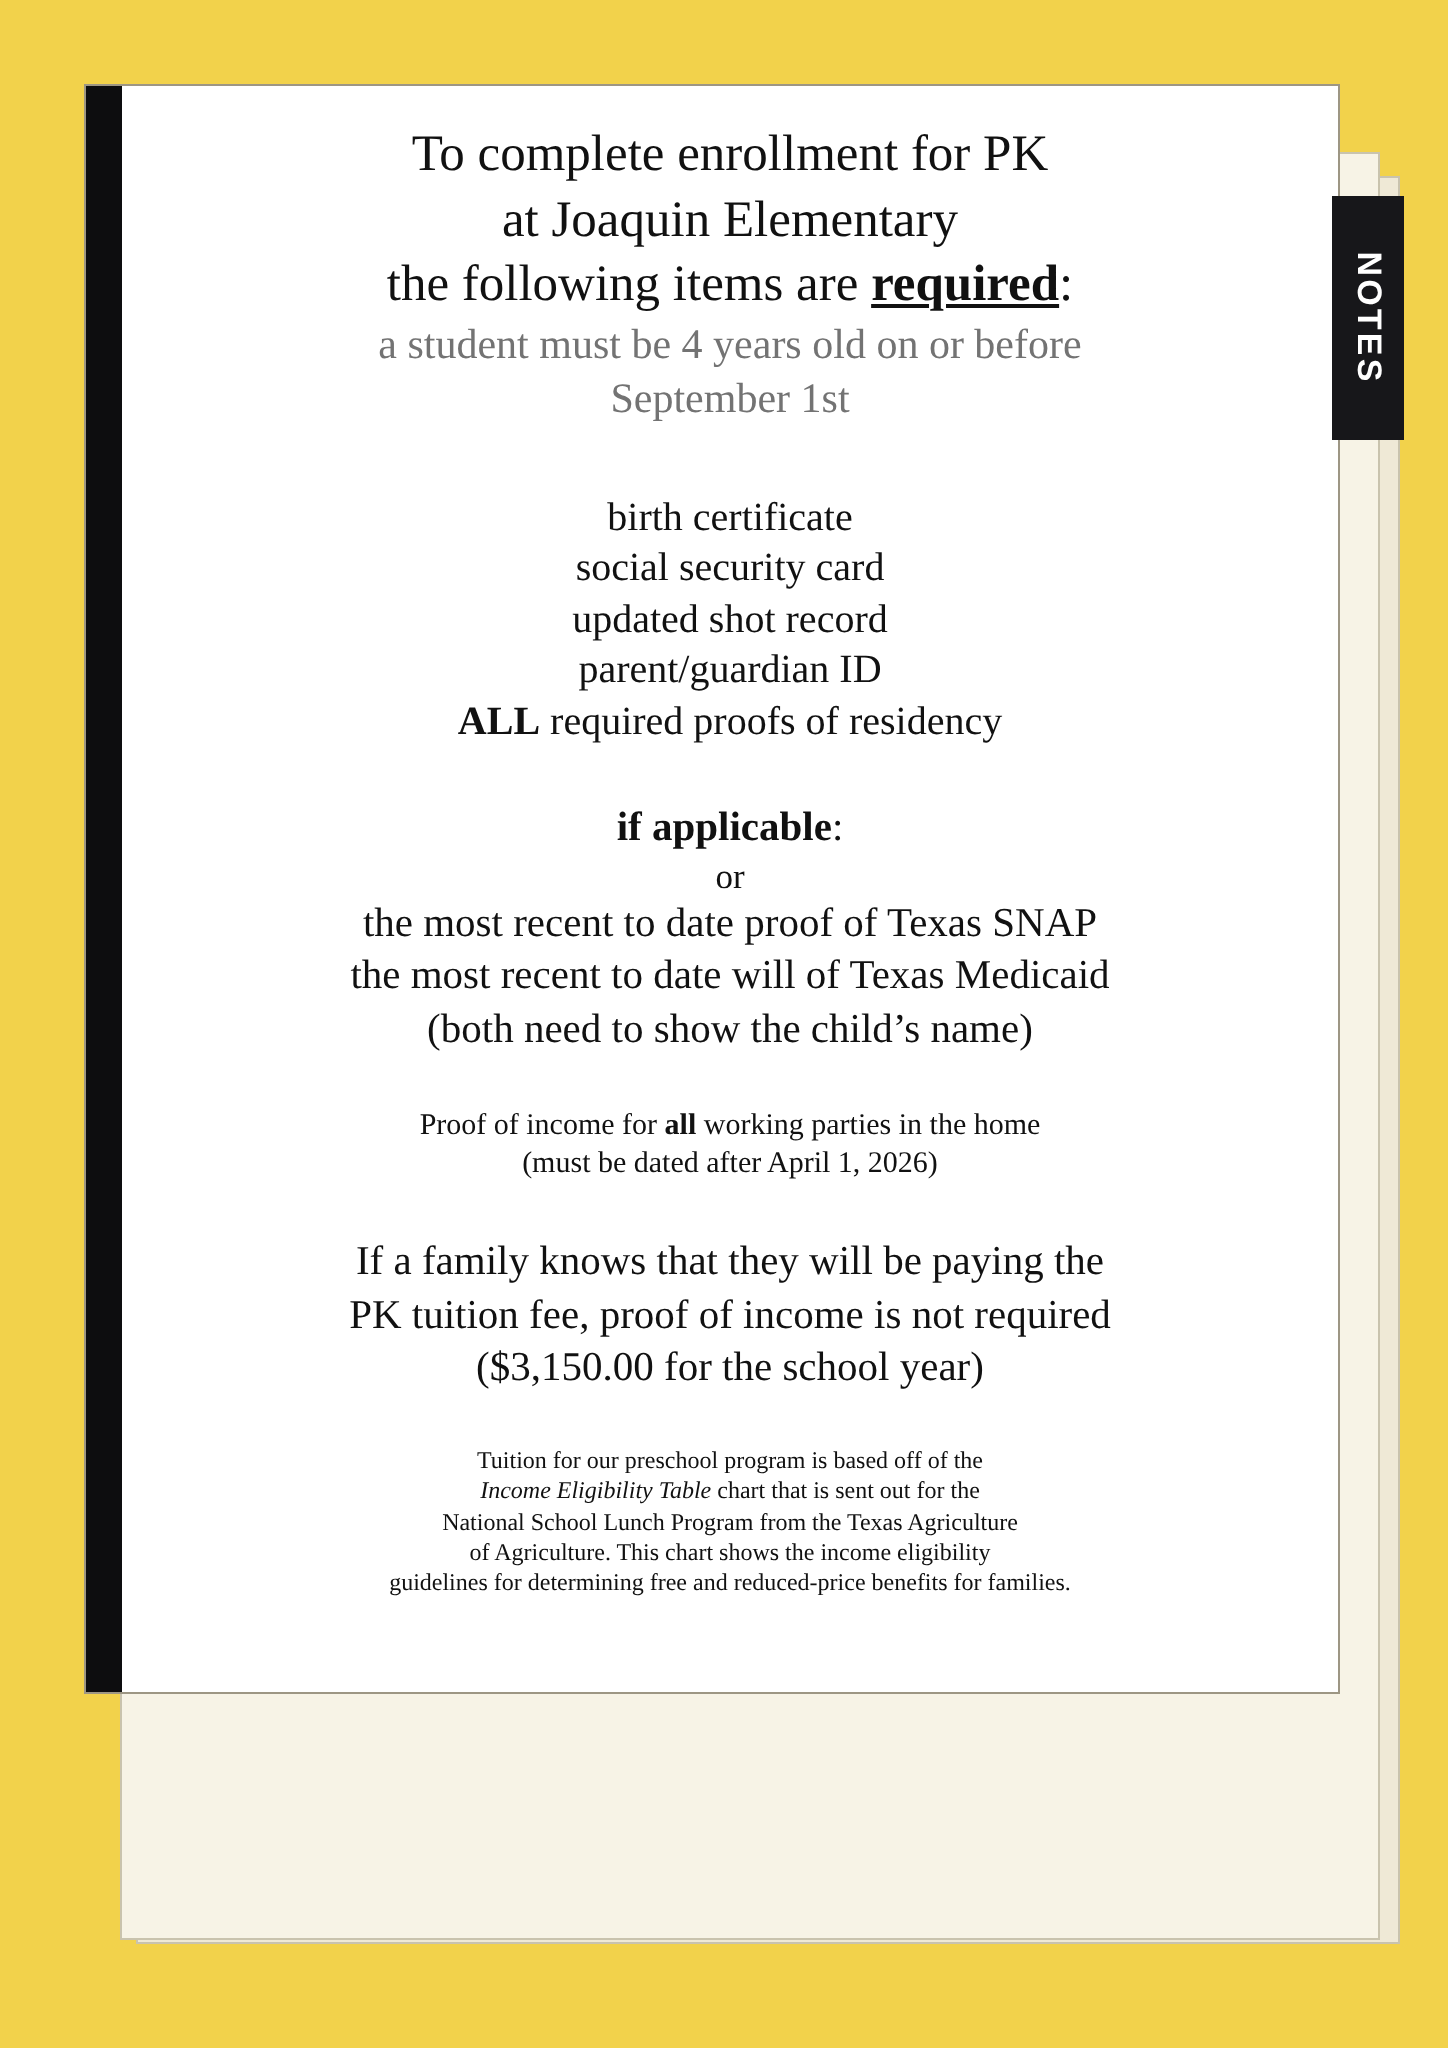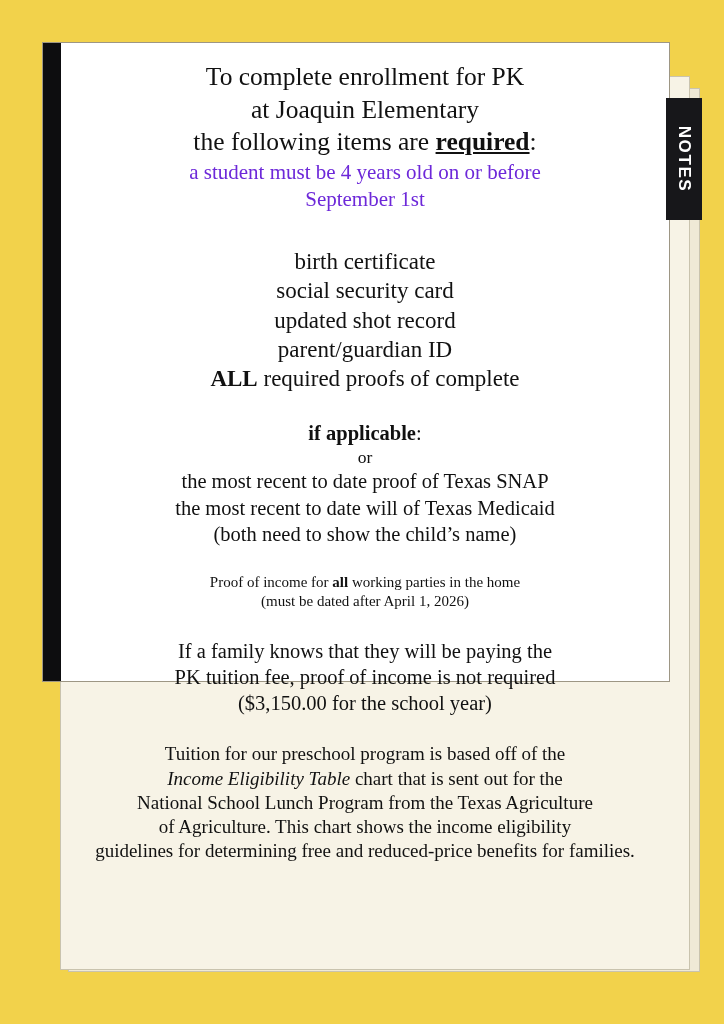--- a/index.html
+++ b/index.html
@@ -67,21 +67,21 @@
     letter-spacing: 1.6px;
     white-space: nowrap;
   }
 
   
   .page {
     position: absolute;
     left: 0;
     top: 0;
     width: 628px;
-    height: 640px;
+    height: 805px;
     background: #ffffff;
     border: 1px solid #9d9684;
     z-index: 3;
     box-sizing: border-box;
   }
   .spine {
     position: absolute;
     left: 0;
     top: 0;
     width: 18px;
@@ -106,30 +106,30 @@
   .head {
     font-size: 25.5px;
     line-height: 1.42;
   }
   .head .req {
     font-weight: 700;
     text-decoration: underline;
   }
 
   .blue {
-    color: #6d28d9;
+    color: #737373;
     font-size: 21px;
     line-height: 1.45;
   }
 
   .sp-lg { height: 34px; }
   .sp-md { height: 26px; }
 
   .items {
-    font-size: 23px;
+    font-size: 20px;
     line-height: 1.42;
   }
   .items b { font-weight: 700; }
 
   .applic {
     font-size: 20.5px;
     line-height: 1.42;
   }
   .applic .hdr { font-weight: 700; }
   .applic .small { font-size: 17.5px; }
@@ -139,21 +139,21 @@
     line-height: 1.42;
   }
   .income b { font-weight: 700; }
 
   .tuition {
     font-size: 20.5px;
     line-height: 1.42;
   }
 
   .fineprint {
-    font-size: 19px;
+    font-size: 12px;
     line-height: 1.44;
   }
   .fineprint i { }
 </style>
 </head>
 <body>
 
 <div id="page-stack">
 
   <div class="sheet sheet-back"></div>
@@ -181,21 +181,21 @@
         <div class="ln">September 1st</div>
       </div>
 
       <div class="sp-lg"></div>
 
       <div class="items">
         <div class="ln">birth certificate</div>
         <div class="ln">social security card</div>
         <div class="ln">updated shot record</div>
         <div class="ln">parent/guardian ID</div>
-        <div class="ln"><b>ALL</b><span> required proofs of complete</span></div>
+        <div class="ln"><b>ALL</b><span> required proofs of residency</span></div>
       </div>
 
       <div class="sp-md"></div>
 
       <div class="applic">
         <div class="ln"><span class="hdr">if applicable</span><span>:</span></div>
         <div class="ln small">or</div>
         <div class="ln">the most recent to date proof of Texas SNAP</div>
         <div class="ln">the most recent to date will of Texas Medicaid</div>
         <div class="ln">(both need to show the child’s name)</div>

